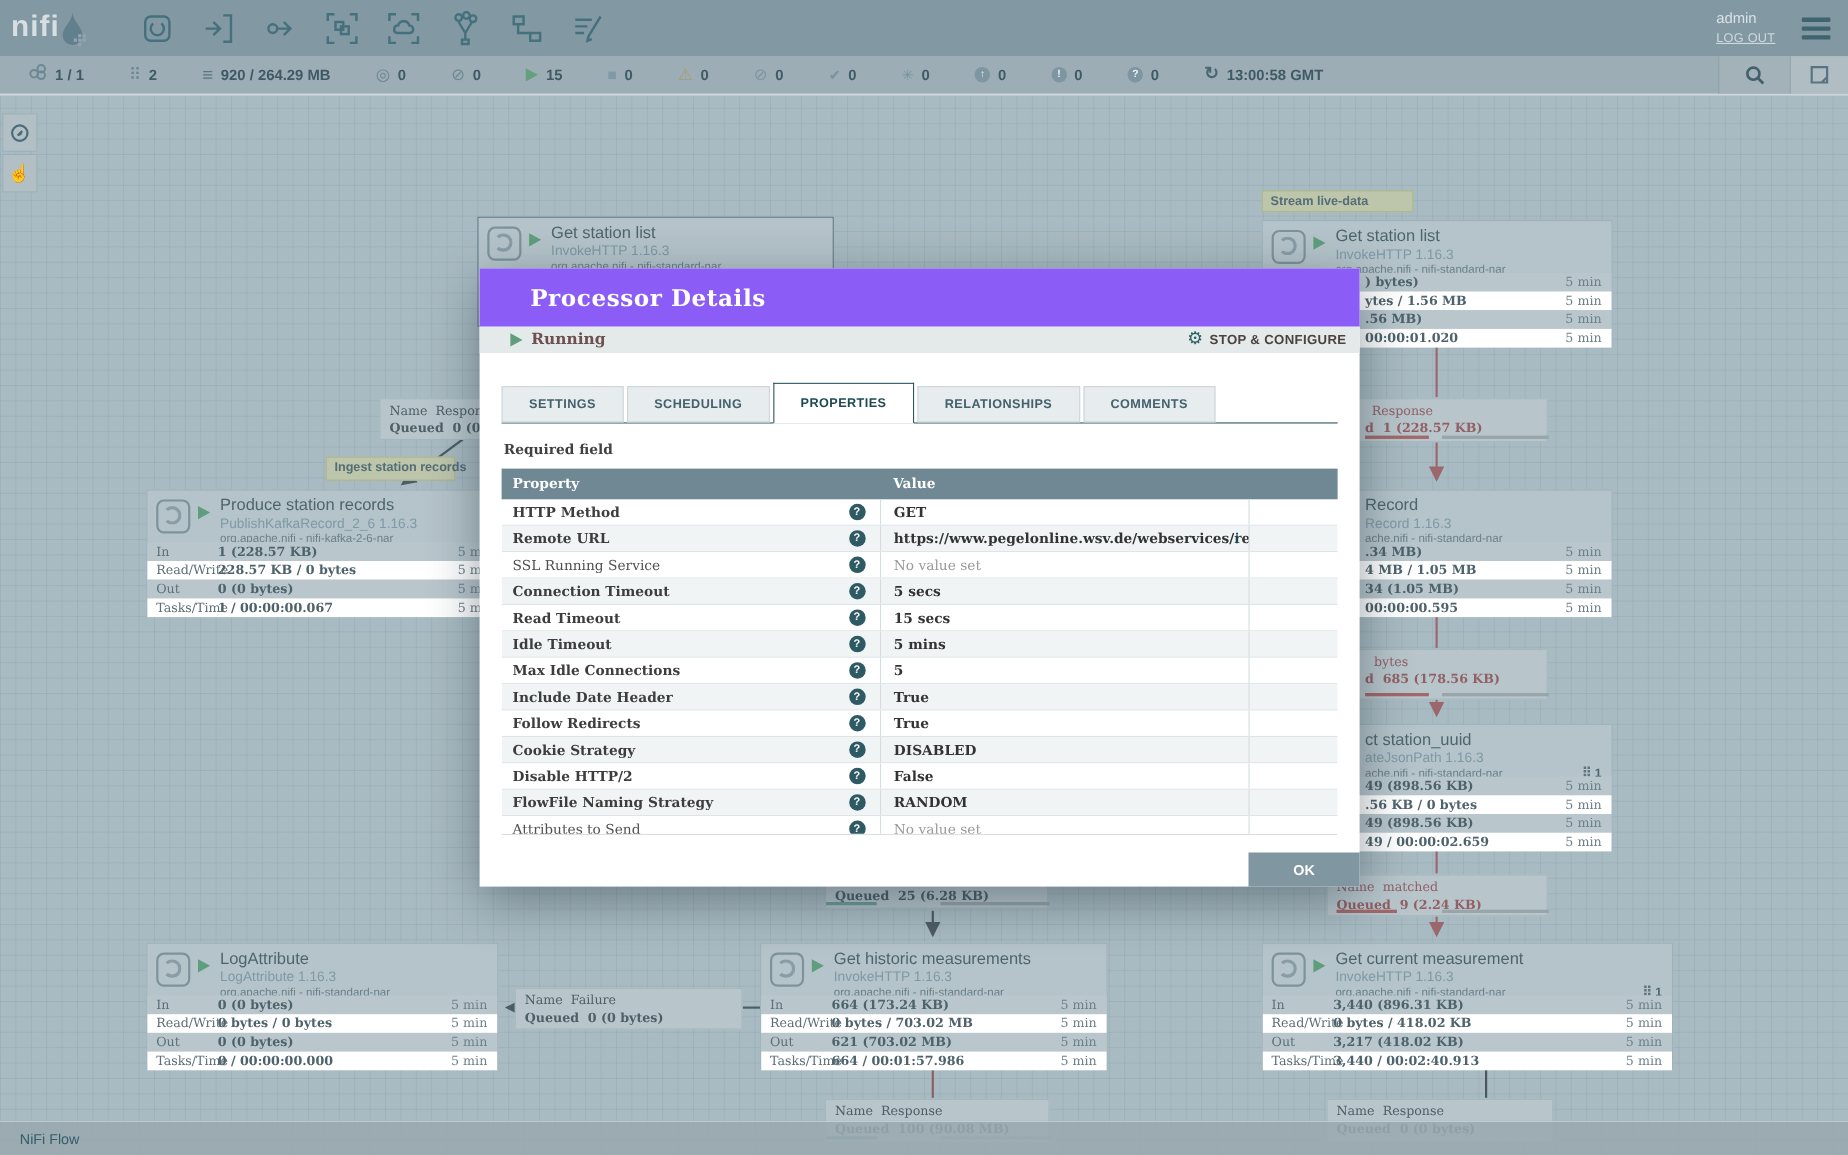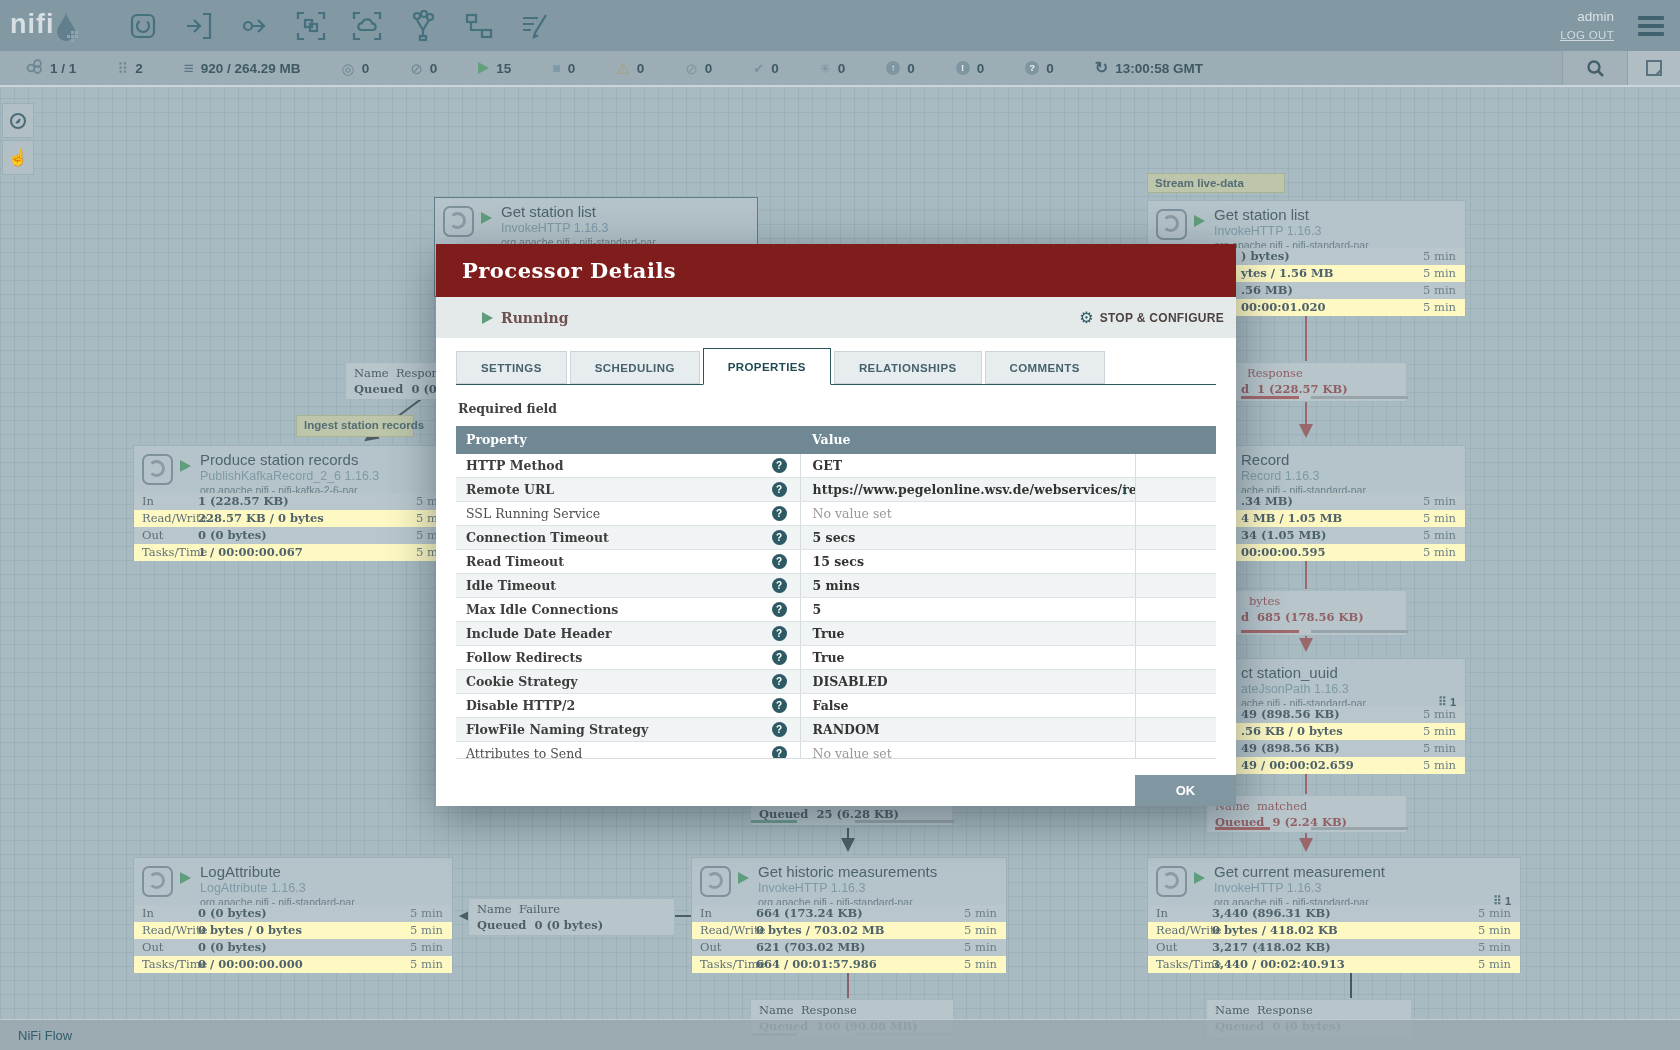--- a/index.html
+++ b/index.html
@@ -18,21 +18,21 @@
     border:3px solid #8a9da7;border-left-color:transparent;border-radius:50%}
   .play{position:absolute;left:46px;top:14px;width:0;height:0;border-left:11px solid #5f9e7c;
     border-top:6px solid transparent;border-bottom:6px solid transparent}
   .ptitle{position:absolute;left:66px;top:5px;font-size:15px;color:#4f656e;white-space:pre}
   .ptype{position:absolute;left:66px;top:23px;font-size:12.5px;color:#7e9aa6;white-space:pre}
   .porg{position:absolute;left:66px;top:38px;font-size:10.5px;color:#6b8089;white-space:pre}
   .pbadge{position:absolute;right:9px;top:36px;font-size:11px;font-weight:bold;color:#4f656e}
   .pbadge .bg{font-size:12px;color:#5d7680;margin-right:3px}
   .srow{position:absolute;left:0;right:0;height:17px;line-height:17px;
     font-family:"DejaVu Serif",serif;font-size:11.5px;color:#5d7077}
-  .srow.a{background:#b9c7cd}.srow.b{background:#fef9c3}
+  .srow.a{background:#b9c7cd}.srow.b{background:#ffffff}
   .slabel{position:absolute;left:8px}
   .sval{position:absolute;left:64px;color:#4e626b;font-weight:bold;white-space:pre}
   .sper{position:absolute;right:9px;color:#6d8089}
   .sfrag{position:absolute;color:#4e626b;font-weight:bold;white-space:pre}
   .conn{position:absolute;background:#b8c6cc;border:1px solid #a6b8bf;z-index:3;box-sizing:border-box;
     font-family:"DejaVu Serif",serif;font-size:11.5px;color:#4e5f66}
   .conn.red{color:#916064}
   .cl1,.cl2{position:absolute;left:8px;white-space:pre}
   .cl1{top:3px}.cl2{top:19px;font-weight:600}.cl2.solo{top:3px}
   .cbar{position:absolute;height:3px;bottom:2px}
@@ -40,21 +40,21 @@
     font-size:11.5px;font-weight:bold;color:#546d76;padding:3px 7px;white-space:nowrap}
   .cv-btn{position:absolute;width:30px;height:33px;background:#b2c0c6;border:1px solid #9cafb7;z-index:2;
     display:flex;align-items:center;justify-content:center;color:#4a6b79;font-size:16px}
   
   .app-header{position:absolute;top:0;left:0;right:0;height:51px;background:#8298a2;z-index:4;
     display:flex;align-items:center}
   .logo{display:flex;align-items:flex-start;margin-left:10px}
   .logo .word{font-size:27px;font-weight:bold;color:#d7dfe3;letter-spacing:1px}
   .tb{display:flex;gap:24px;margin-left:46px}
   .tb-btn{width:32px;height:32px;display:flex;align-items:center;justify-content:center;cursor:grab}
-  .user{margin-left:auto;text-align:right;line-height:1.5;margin-right:6px}
+  .user{margin-left:auto;line-height:1.5;margin-right:6px}
   .user .u1{font-size:13.5px;color:#d9e2e6}
   .user .u2{font-size:11.5px;color:#cfdae0;text-decoration:underline;cursor:pointer;letter-spacing:.3px}
   .menu-btn{margin:0 16px 0 18px;cursor:pointer}
   .menu-btn div{width:26px;height:4px;background:#3f6470;border-radius:1px;margin:4px 0}
   
   .status-bar{position:absolute;top:51px;left:0;right:0;height:36px;background:#9cadb5;z-index:4;
     border-bottom:2px solid #ccd5d9;display:flex;align-items:center;padding-left:26px;box-sizing:border-box}
   .sbi{display:flex;align-items:center;gap:7px;margin-right:41px;white-space:nowrap}
   .sbi .v{font-size:13.5px;font-weight:600;color:#3f5a65}
   .sb-g{font-size:14px;color:#6d8894;line-height:1}
@@ -64,24 +64,24 @@
   .sb-seg{border-left:1px solid #8fa2aa;display:flex;align-items:center;justify-content:center;cursor:pointer}
   .seg-search{width:64px;background:#a3b2b9}
   .seg-panel{width:52px;background:#b0bec4}
   
   .bottom-bar{position:absolute;left:0;right:0;bottom:0;height:30px;background:rgba(154,168,175,.88);
     border-top:1px solid rgba(215,223,227,.6);z-index:5;display:flex;align-items:center;padding-left:18px}
   .bottom-bar span{font-size:13px;color:#335d6b}
   
   .modal{position:absolute;left:436px;top:244px;width:800px;height:562px;background:#fff;z-index:10;
     box-shadow:0 12px 45px rgba(25,40,50,.45)}
-  .m-head{height:53px;background:#7f1d1d;line-height:53px;padding-left:26px}
+  .m-head{height:53px;background:#8b5cf6;line-height:53px;padding-left:46px}
   .m-head span{font-family:"DejaVu Serif",serif;font-size:21px;font-weight:bold;color:#fff;letter-spacing:.5px}
-  .m-status{position:absolute;top:53px;left:0;right:0;height:41px;background:#e4e9ea;
-    display:flex;align-items:center;padding:0 12px 0 46px;box-sizing:border-box}
+  .m-status{position:absolute;top:53px;left:0;right:0;height:24px;background:#e4e9ea;
+    display:flex;align-items:center;padding:0 12px 0 28px;box-sizing:border-box}
   .m-runtri{width:0;height:0;border-left:11px solid #5f9e7c;border-top:6px solid transparent;
     border-bottom:6px solid transparent;margin-right:8px}
   .m-runtxt{font-family:"DejaVu Serif",serif;font-size:14px;font-weight:bold;color:#6d5150}
   .m-action{margin-left:auto;display:flex;align-items:center;gap:6px;cursor:pointer}
   .m-action .gear{font-size:16px;color:#2d5f66;line-height:1}
   .m-action .txt{font-size:12px;font-weight:bold;color:#4c4340;letter-spacing:.3px}
   .m-tabs{position:absolute;top:104px;left:20px;right:20px;height:36px;display:flex;gap:3px;
     align-items:flex-end;border-bottom:1px solid #2c565e}
   .tab{height:33px;line-height:33px;padding:0 24px;font-size:11.5px;font-weight:bold;letter-spacing:.4px;
     background:#e7ecee;border:1px solid #ccd6da;color:#44616c;cursor:pointer;box-sizing:border-box}

